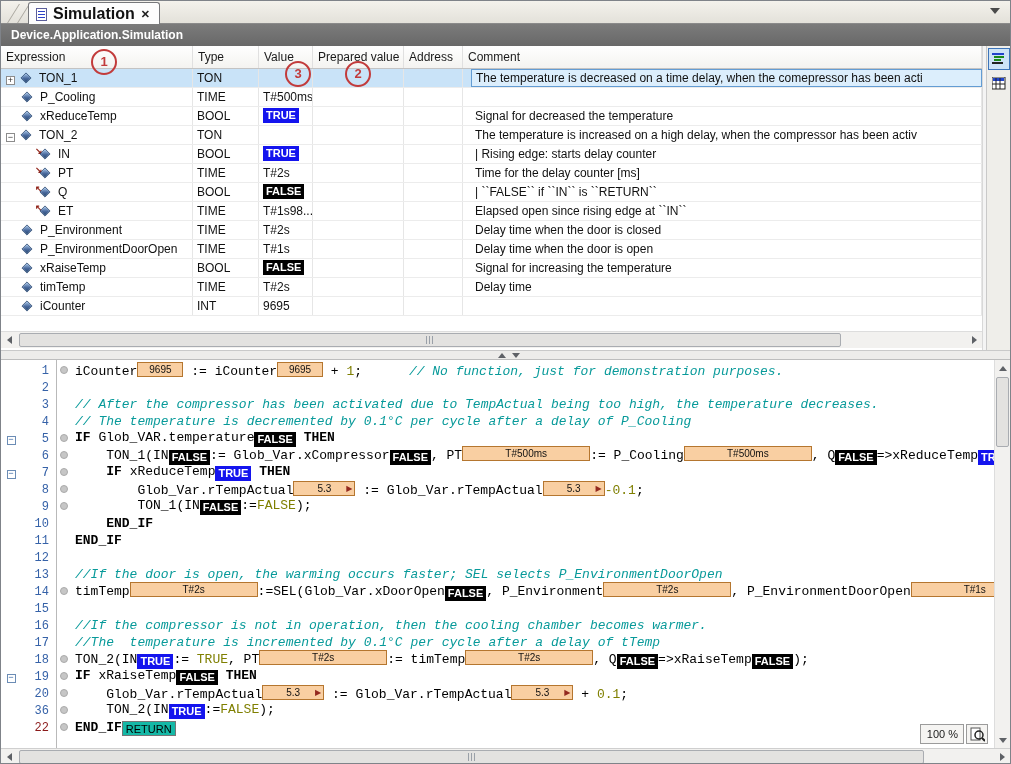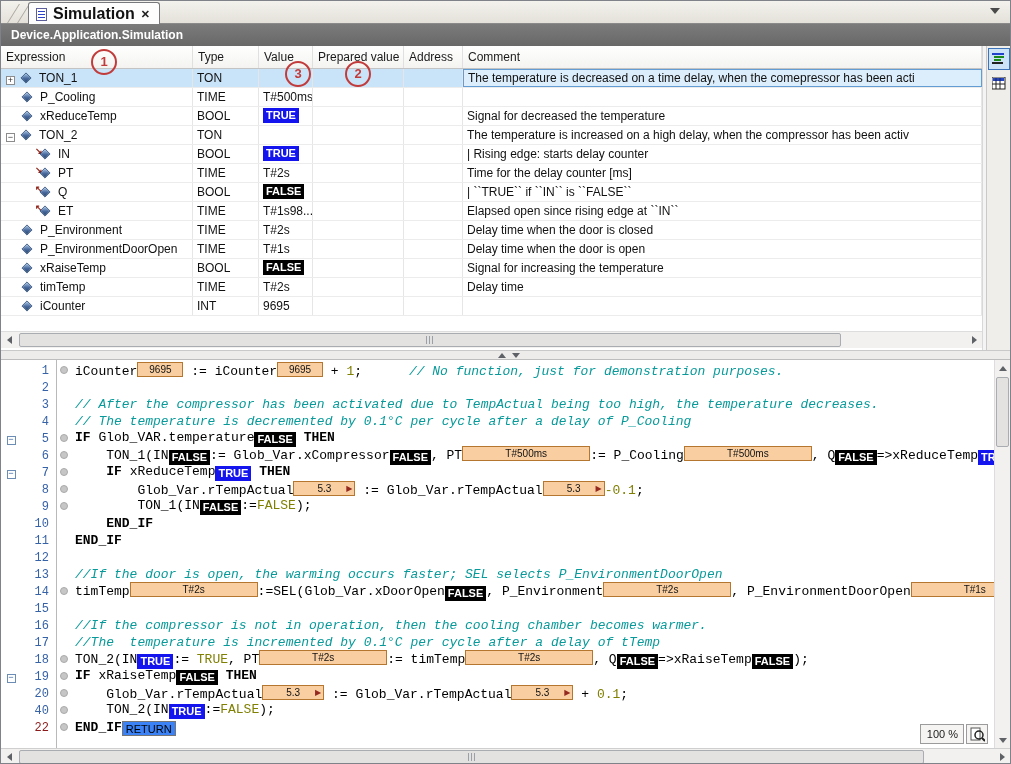--- a/index.html
+++ b/index.html
@@ -27,21 +27,21 @@
   .sbtn{width:22px;height:22px;margin:2px 0 0 1px;display:flex;align-items:center;justify-content:center;box-sizing:border-box;}
   .sbtn.sel{border:1px solid #3D74B9;background:#CDE3F7;}
 
   .wthead{display:flex;height:23px;background:linear-gradient(#FFFFFF,#F4F3F0);border-bottom:1px solid #C3C3C3;box-sizing:border-box;font-size:12px;color:#1a1a1a;}
   .wthead .hc{line-height:22px;padding-left:5px;border-right:1px solid #E0E0E0;box-sizing:border-box;overflow:hidden;white-space:nowrap;}
   .c0{width:192px}.c1{width:66px}.c2{width:54px}.c3{width:91px}.c4{width:59px}.c5{flex:1;min-width:0}
 
   .wt-row{display:flex;height:19px;line-height:18px;font-size:12px;color:#111;border-bottom:1px solid #ECECEC;box-sizing:border-box;background:#fff;}
   .wt-row.sel{background:#C9E3F8;}
   .wt-row .cell{border-right:1px solid #E6E6E6;box-sizing:border-box;overflow:hidden;white-space:nowrap;padding-left:4px;}
-  .wt-row .cell.c5{padding-left:4px;}
+  .wt-row .cell.c5{padding-left:4px;margin-left:8px;}
   .wt-row.sel .cell.c5.focus{background:#DCEEFC;border:1px solid #639CD3;line-height:16px;}
   .expbox{display:inline-block;width:9px;height:9px;border:1px solid #8C8C8C;background:#fff;box-sizing:border-box;line-height:7px;font-size:9px;text-align:center;color:#333;margin:0 3px 0 1px;vertical-align:-1px;}
   .expspacer{display:inline-block;width:14px;}
   .childind{display:inline-block;width:20px;}
   .diamond{display:inline-block;width:8px;height:8px;background:linear-gradient(135deg,#A6C6EA 0%,#49699C 55%,#24456F 100%);border:1px solid #2B4A74;transform:rotate(45deg) scale(.8);margin:0 6px 0 3px;vertical-align:-1px;}
   .ioarr{display:inline-block;width:0;margin-left:-2px;position:relative;left:-2px;top:-4px;font-size:9px;color:#8F1F14;font-weight:bold;}
   .exprtext{padding-left:2px;}
   .chipT,.chipF{display:inline-block;min-width:30px;padding:0 3px;height:15px;line-height:15px;font-size:11px;font-weight:bold;color:#fff;text-align:left;vertical-align:1px;}
   .chipT{background:#1414EE;}
   .chipF{background:#000;}
@@ -73,21 +73,21 @@
   .bdot{display:inline-block;width:8px;height:8px;border-radius:50%;background:#C6C6C6;border:1px solid #ABABAB;box-sizing:border-box;}
   .ct{flex:1;min-width:0;overflow:hidden;color:#000;}
   .tk-k{color:#000000;font-weight:bold;font-family:Liberation Mono, monospace;}
   .tk-l{color:#7F7F00;}
   .tk-c{color:#089A9A;font-style:italic;}
   .ibox{display:inline-block;position:relative;height:15px;line-height:14px;background:#F9CFA2;border:1px solid #B5762F;box-sizing:border-box;font-family:"Liberation Sans",sans-serif;font-size:10px;color:#111;text-align:center;vertical-align:-2px;overflow:hidden;}
   .ibox .iarr{position:absolute;right:2px;top:0;font-size:8px;color:#93291F;line-height:14px;}
   .cchipT,.cchipF{display:inline-block;height:15px;line-height:15px;padding:0 3px;font-size:11px;font-weight:bold;color:#fff;vertical-align:-2px;font-family:"Liberation Sans",sans-serif;}
   .cchipT{background:#1414EE;}
   .cchipF{background:#000;}
-  .retbox{display:inline-block;height:15px;line-height:14px;padding:0 3px;background:#3b82f6;border:1px solid #757575;box-sizing:border-box;font-size:11px;color:#000;vertical-align:-2px;font-family:"Liberation Sans",sans-serif;}
+  .retbox{display:inline-block;height:15px;line-height:14px;padding:0 3px;background:#14b8a6;border:1px solid #757575;box-sizing:border-box;font-size:11px;color:#000;vertical-align:-2px;font-family:"Liberation Sans",sans-serif;}
 
   .zoombox{position:absolute;right:46px;bottom:21px;width:44px;height:20px;border:1px solid #9B9B9B;background:#F5F4F2;font-size:11px;color:#222;text-align:right;line-height:19px;padding-right:5px;box-sizing:border-box;}
   .magbtn{position:absolute;right:22px;bottom:21px;width:22px;height:20px;border:1px solid #9B9B9B;background:#F5F4F2;display:flex;align-items:center;justify-content:center;box-sizing:border-box;}
 
   .code-vscroll{position:absolute;right:0;top:0;width:16px;height:388px;background:#F2F1EF;border-left:1px solid #DDD;box-sizing:border-box;}
   .code-vthumb{position:absolute;left:1px;top:17px;width:13px;height:70px;background:#E3E2E0;border:1px solid #A9ACB1;border-radius:2px;box-sizing:border-box;}
   .code-hscroll{position:absolute;left:0;bottom:0;width:100%;height:17px;background:#F2F1EF;border-top:1px solid #CFCFCF;box-sizing:border-box;}
 
   
   .anno{position:absolute;width:26px;height:26px;border:2px solid #C23B3B;border-radius:50%;box-sizing:border-box;color:#C23B3B;font-size:13px;font-weight:bold;text-align:center;line-height:22px;background:transparent;}
@@ -170,21 +170,21 @@
           <div class="cell c3"></div>
           <div class="cell c4"></div>
           <div class="cell c5">Time for the delay counter [ms]</div>
         </div>
         <div class="wt-row">
           <div class="cell c0"><span class="expspacer"></span><span class="childind"></span><span class="ioarr">↖</span><span class="diamond"></span><span class="exprtext">Q</span></div>
           <div class="cell c1">BOOL</div>
           <div class="cell c2"><span class="chipF">FALSE</span></div>
           <div class="cell c3"></div>
           <div class="cell c4"></div>
-          <div class="cell c5">| ``TRUE`` if ``IN`` is ``FALSE``</div>
+          <div class="cell c5">| ``FALSE`` if ``IN`` is ``RETURN``</div>
         </div>
         <div class="wt-row">
           <div class="cell c0"><span class="expspacer"></span><span class="childind"></span><span class="ioarr">↖</span><span class="diamond"></span><span class="exprtext">ET</span></div>
           <div class="cell c1">TIME</div>
           <div class="cell c2">T#1s98...</div>
           <div class="cell c3"></div>
           <div class="cell c4"></div>
           <div class="cell c5">Elapsed open since rising edge at ``IN``</div>
         </div>
         <div class="wt-row">
@@ -285,21 +285,21 @@
           <div class="cl"><span class="fold"></span><span class="lnum">11</span><span class="bul"></span><div class="ct"><span class="tk-k">END_IF</span></div></div>
           <div class="cl"><span class="fold"></span><span class="lnum">12</span><span class="bul"></span><div class="ct"></div></div>
           <div class="cl"><span class="fold"></span><span class="lnum">13</span><span class="bul"></span><div class="ct"><span class="tk-c">//If the door is open, the warming occurs faster; SEL selects P_EnvironmentDoorOpen</span></div></div>
           <div class="cl"><span class="fold"></span><span class="lnum">14</span><span class="bul"><span class="bdot"></span></span><div class="ct"><span class="tk-p">timTemp</span><span class="ibox" style="width: 128px;">T#2s</span><span class="tk-p">:=SEL(Glob_Var.xDoorOpen</span><span class="cchipF">FALSE</span><span class="tk-p">, P_Environment</span><span class="ibox" style="width: 128px;">T#2s</span><span class="tk-p">, P_EnvironmentDoorOpen</span><span class="ibox" style="width: 128px;">T#1s</span></div></div>
           <div class="cl"><span class="fold"></span><span class="lnum">15</span><span class="bul"></span><div class="ct"></div></div>
           <div class="cl"><span class="fold"></span><span class="lnum">16</span><span class="bul"></span><div class="ct"><span class="tk-c">//If the compressor is not in operation, then the cooling chamber becomes warmer.</span></div></div>
           <div class="cl"><span class="fold"></span><span class="lnum">17</span><span class="bul"></span><div class="ct"><span class="tk-c">//The  temperature is incremented by 0.1°C per cycle after a delay of tTemp</span></div></div>
           <div class="cl"><span class="fold"></span><span class="lnum">18</span><span class="bul"><span class="bdot"></span></span><div class="ct"><span class="tk-p">TON_2(IN</span><span class="cchipT">TRUE</span><span class="tk-p">:= </span><span class="tk-l">TRUE</span><span class="tk-p">, PT</span><span class="ibox" style="width: 128px;">T#2s</span><span class="tk-p">:= timTemp</span><span class="ibox" style="width: 128px;">T#2s</span><span class="tk-p">, Q</span><span class="cchipF">FALSE</span><span class="tk-p">=&gt;xRaiseTemp</span><span class="cchipF">FALSE</span><span class="tk-p">);</span></div></div>
           <div class="cl"><span class="fold"><span class="foldbox">−</span></span><span class="lnum">19</span><span class="bul"><span class="bdot"></span></span><div class="ct"><span class="tk-k">IF</span><span class="tk-p"> xRaiseTemp</span><span class="cchipF">FALSE</span><span class="tk-p"> </span><span class="tk-k">THEN</span></div></div>
           <div class="cl"><span class="fold"></span><span class="lnum">20</span><span class="bul"><span class="bdot"></span></span><div class="ct"><span class="tk-p">    Glob_Var.rTempActual</span><span class="ibox" style="width: 62px;">5.3<span class="iarr">▶</span></span><span class="tk-p"> := Glob_Var.rTempActual</span><span class="ibox" style="width: 62px;">5.3<span class="iarr">▶</span></span><span class="tk-p"> + </span><span class="tk-l">0.1</span><span class="tk-p">;</span></div></div>
-          <div class="cl"><span class="fold"></span><span class="lnum">40</span><span class="bul"><span class="bdot"></span></span><div class="ct"><span class="tk-p">    TON_2(IN</span><span class="cchipT">TRUE</span><span class="tk-p">:=</span><span class="tk-l">FALSE</span><span class="tk-p">);</span></div></div>
+          <div class="cl"><span class="fold"></span><span class="lnum">36</span><span class="bul"><span class="bdot"></span></span><div class="ct"><span class="tk-p">    TON_2(IN</span><span class="cchipT">TRUE</span><span class="tk-p">:=</span><span class="tk-l">FALSE</span><span class="tk-p">);</span></div></div>
           <div class="cl"><span class="fold"></span><span class="lnum cur">22</span><span class="bul"><span class="bdot"></span></span><div class="ct"><span class="tk-k">END_IF</span><span class="retbox">RETURN</span></div></div>
         </div>
       <div class="gutline"></div>
     </div>
     <div class="zoombox">100 %</div>
     <div class="magbtn">
       <svg width="15" height="15">
         <rect x="1" y="1" width="9" height="12" fill="#ffffff" stroke="#555" stroke-width="1"></rect>
         <circle cx="9" cy="8" r="4" fill="none" stroke="#222" stroke-width="1.5"></circle>
         <line x1="12" y1="11" x2="15" y2="14" stroke="#222" stroke-width="2"></line>

